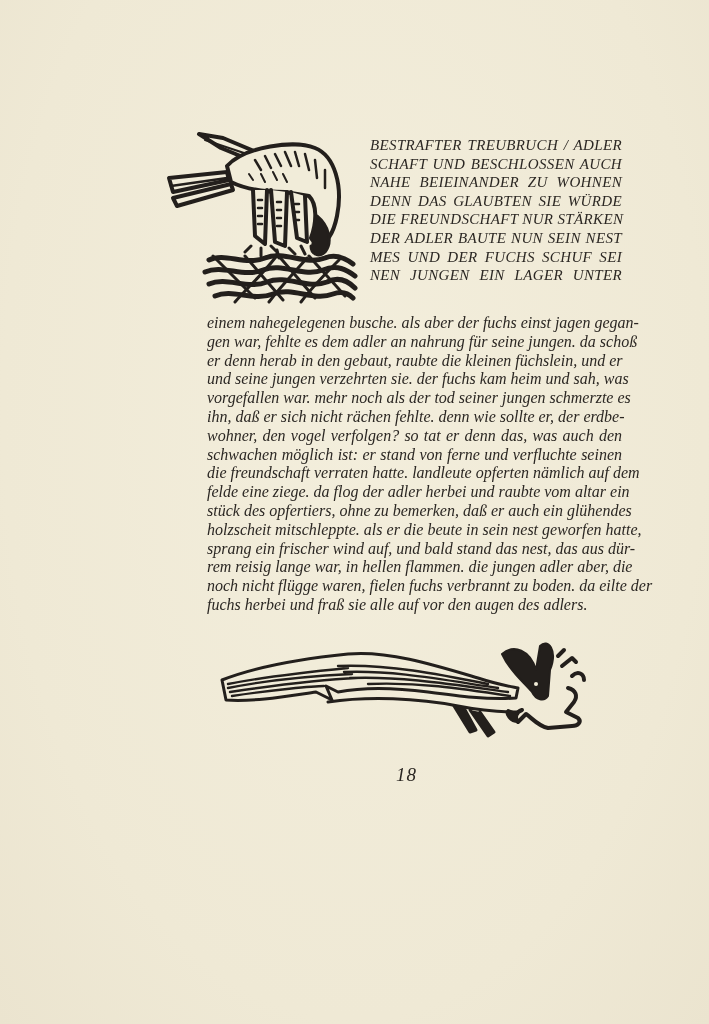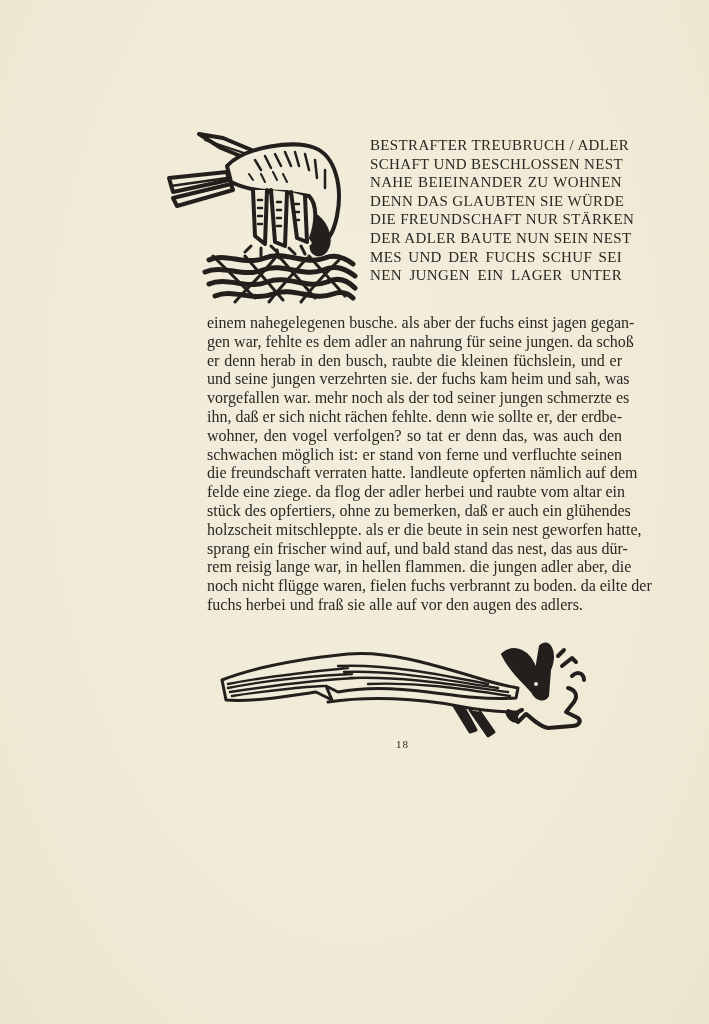--- a/index.html
+++ b/index.html
@@ -14,20 +14,21 @@
       overflow: hidden;
       font-family: "DejaVu Serif", "Liberation Serif", serif;
       color: #2a2622;
     }
     .page {
       position: absolute;
       left: 0; top: 0;
       width: 709px; height: 1024px;
       background:
         radial-gradient(ellipse at 50% 40%, #f3eedc 0%, #efe9d5 70%, #ebe4cf 100%);
+      font-style: italic;
     }
     .eagle {
       position: absolute;
       left: 165px;
       top: 126px;
       width: 195px;
       height: 182px;
     }
     .caps-block {
       position: absolute;
@@ -66,23 +67,23 @@
     .fox {
       position: absolute;
       left: 218px;
       top: 636px;
       width: 382px;
       height: 110px;
     }
     .page-number {
       position: absolute;
       left: 396px;
-      top: 738px;
+      top: 764px;
       font-family: "Liberation Serif", serif;
-      font-size: 11px;
+      font-size: 19px;
       letter-spacing: 1px;
       color: #2b2723;
     }
   </style>
 </head>
 <body>
 
 <div class="page">
 
   <svg class="eagle" viewBox="0 0 195 182">
@@ -113,33 +114,33 @@
       <path d="M40 146 C58 138, 78 152, 98 144 C118 136, 138 152, 158 144 C172 138, 182 144, 190 150" stroke-width="5"></path>
       <path d="M44 158 C62 150, 82 164, 102 156 C122 148, 142 164, 162 156 C174 150, 184 156, 190 162" stroke-width="5"></path>
       <path d="M50 170 C68 162, 88 176, 108 168 C128 160, 148 176, 168 168 C178 164, 184 168, 188 172" stroke-width="5"></path>
       <path d="M48 130 C62 144, 74 156, 90 172 M80 130 C92 144, 104 158, 118 174 M112 128 C124 142, 136 156, 150 172 M144 130 C156 144, 168 156, 180 170" stroke-width="3"></path>
       <path d="M70 176 C82 162, 96 150, 110 132 M104 176 C116 160, 128 148, 142 132 M136 176 C148 160, 160 148, 174 134" stroke-width="3"></path>
     </g>
   </svg>
 
   <div class="caps-block">
     <div class="caps-line">BESTRAFTER TREUBRUCH / ADLER</div>
-    <div class="caps-line">SCHAFT UND BESCHLOSSEN NEST</div>
+    <div class="caps-line">SCHAFT UND BESCHLOSSEN AUCH</div>
     <div class="caps-line">NAHE BEIEINANDER ZU WOHNEN</div>
     <div class="caps-line">DENN DAS GLAUBTEN SIE WÜRDE</div>
     <div class="caps-line">DIE FREUNDSCHAFT NUR STÄRKEN</div>
     <div class="caps-line">DER ADLER BAUTE NUN SEIN NEST</div>
     <div class="caps-line">MES UND DER FUCHS SCHUF SEI</div>
     <div class="caps-line">NEN JUNGEN EIN LAGER UNTER</div>
   </div>
 
   <div class="body-block">
     <div class="body-line">einem nahegelegenen busche. als aber der fuchs einst jagen gegan-</div>
     <div class="body-line">gen war, fehlte es dem adler an nahrung für seine jungen. da schoß</div>
-    <div class="body-line">er denn herab in den busch, raubte die kleinen füchslein, und er</div>
+    <div class="body-line">er denn herab in den gebaut, raubte die kleinen füchslein, und er</div>
     <div class="body-line">und seine jungen verzehrten sie. der fuchs kam heim und sah, was</div>
     <div class="body-line">vorgefallen war. mehr noch als der tod seiner jungen schmerzte es</div>
     <div class="body-line">ihn, daß er sich nicht rächen fehlte. denn wie sollte er, der erdbe-</div>
     <div class="body-line">wohner, den vogel verfolgen? so tat er denn das, was auch den</div>
     <div class="body-line">schwachen möglich ist: er stand von ferne und verfluchte seinen</div>
     <div class="body-line">die freundschaft verraten hatte. landleute opferten nämlich auf dem</div>
     <div class="body-line">felde eine ziege. da flog der adler herbei und raubte vom altar ein</div>
     <div class="body-line">stück des opfertiers, ohne zu bemerken, daß er auch ein glühendes</div>
     <div class="body-line">holzscheit mitschleppte. als er die beute in sein nest geworfen hatte,</div>
     <div class="body-line">sprang ein frischer wind auf, und bald stand das nest, das aus dür-</div>

